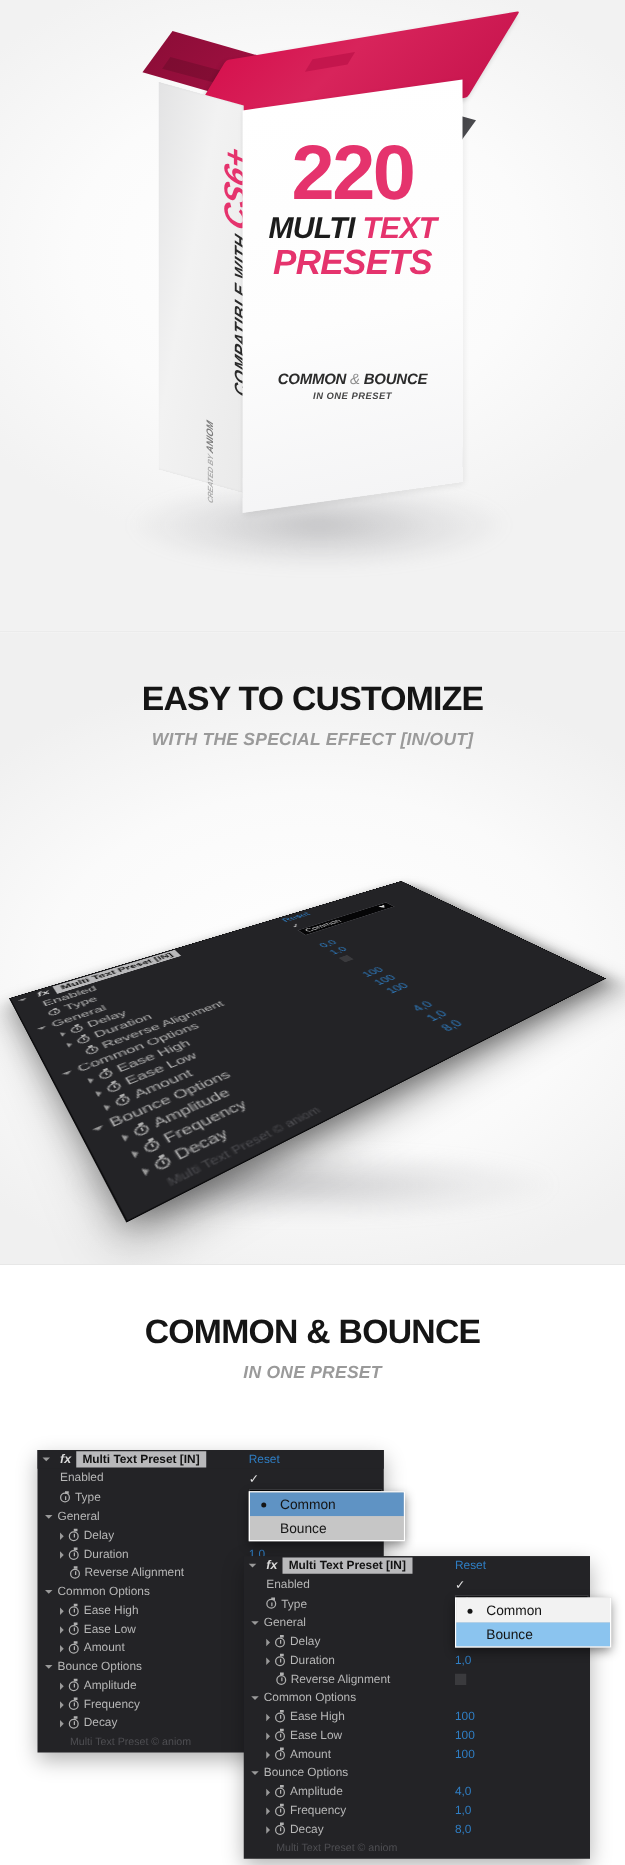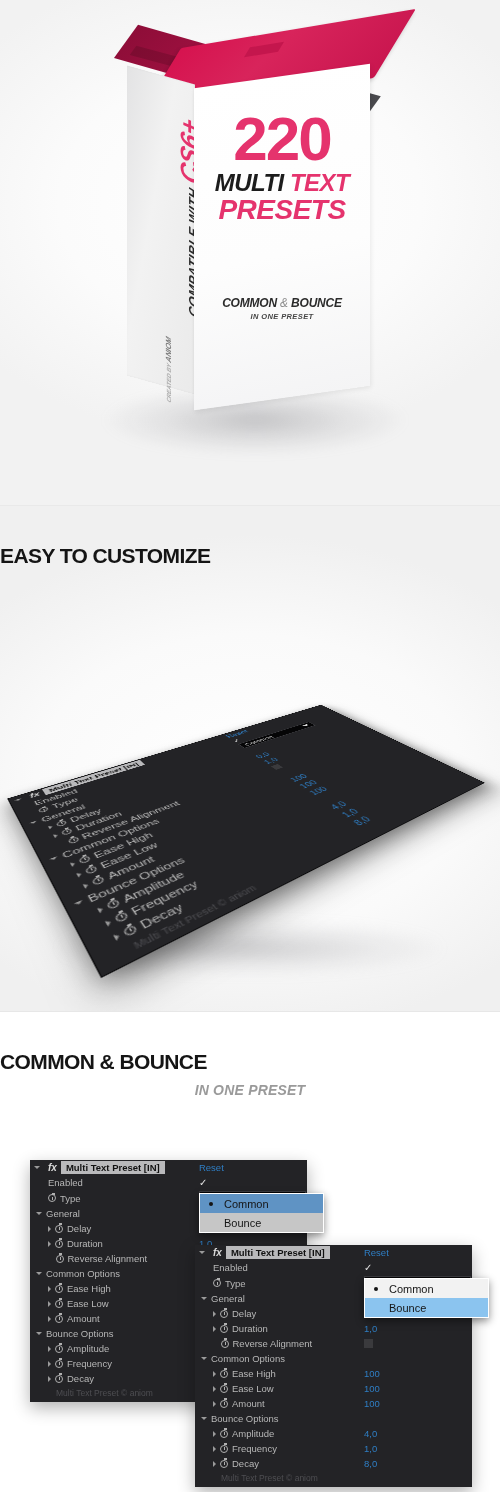--- a/index.html
+++ b/index.html
@@ -128,21 +128,21 @@
   #sec-easy{
     position:absolute; left:0; top:506px; width:500px; height:506px;
     background:
       radial-gradient(ellipse 360px 250px at 50% 55%, #ffffff 0%, #fafafa 60%, #f0f0f0 100%);
     overflow:hidden;
   }
   #sec-easy:after{
     content:""; position:absolute; left:0; bottom:0; width:500px; height:1px; background:#e7e7e7;
   }
   .head-big{
-    font-size:21px; font-weight:bold; color:#151515;
+    text-align:center; font-size:27px; font-weight:bold; color:#151515;
     letter-spacing:-.6px; font-family:"Liberation Sans", sans-serif;
   }
   .head-sub{
     text-align:center; font-size:14px; font-weight:bold; font-style:italic;
     color:#9a9a9a; letter-spacing:.2px; margin-top:8px;
   }
 
   
   .persp-stage{
     position:absolute; left:0px; top:140px; width:500px; height:300px;
@@ -291,20 +291,21 @@
           <span>BOUNCE</span>
         </div>
         <div class="f-onepreset">IN ONE PRESET</div>
       </div>
     </div>
   </div>
 </div>
 
 <div id="sec-easy">
   <div class="head-big" style="margin-top:38px;">EASY TO CUSTOMIZE</div>
+  <div class="head-sub">WITH THE SPECIAL EFFECT [IN/OUT]</div>
 
   <div class="persp-stage">
     <div class="persp-shadow"></div>
     <div class="persp-panel">
 
       <div class="ae-panel panel-template">
           <div class="ae-titlebar">
             <span class="tri-d"></span>
             <span class="ae-fx">fx</span>
             <span class="ae-title-chip">Multi Text Preset [IN]</span>

